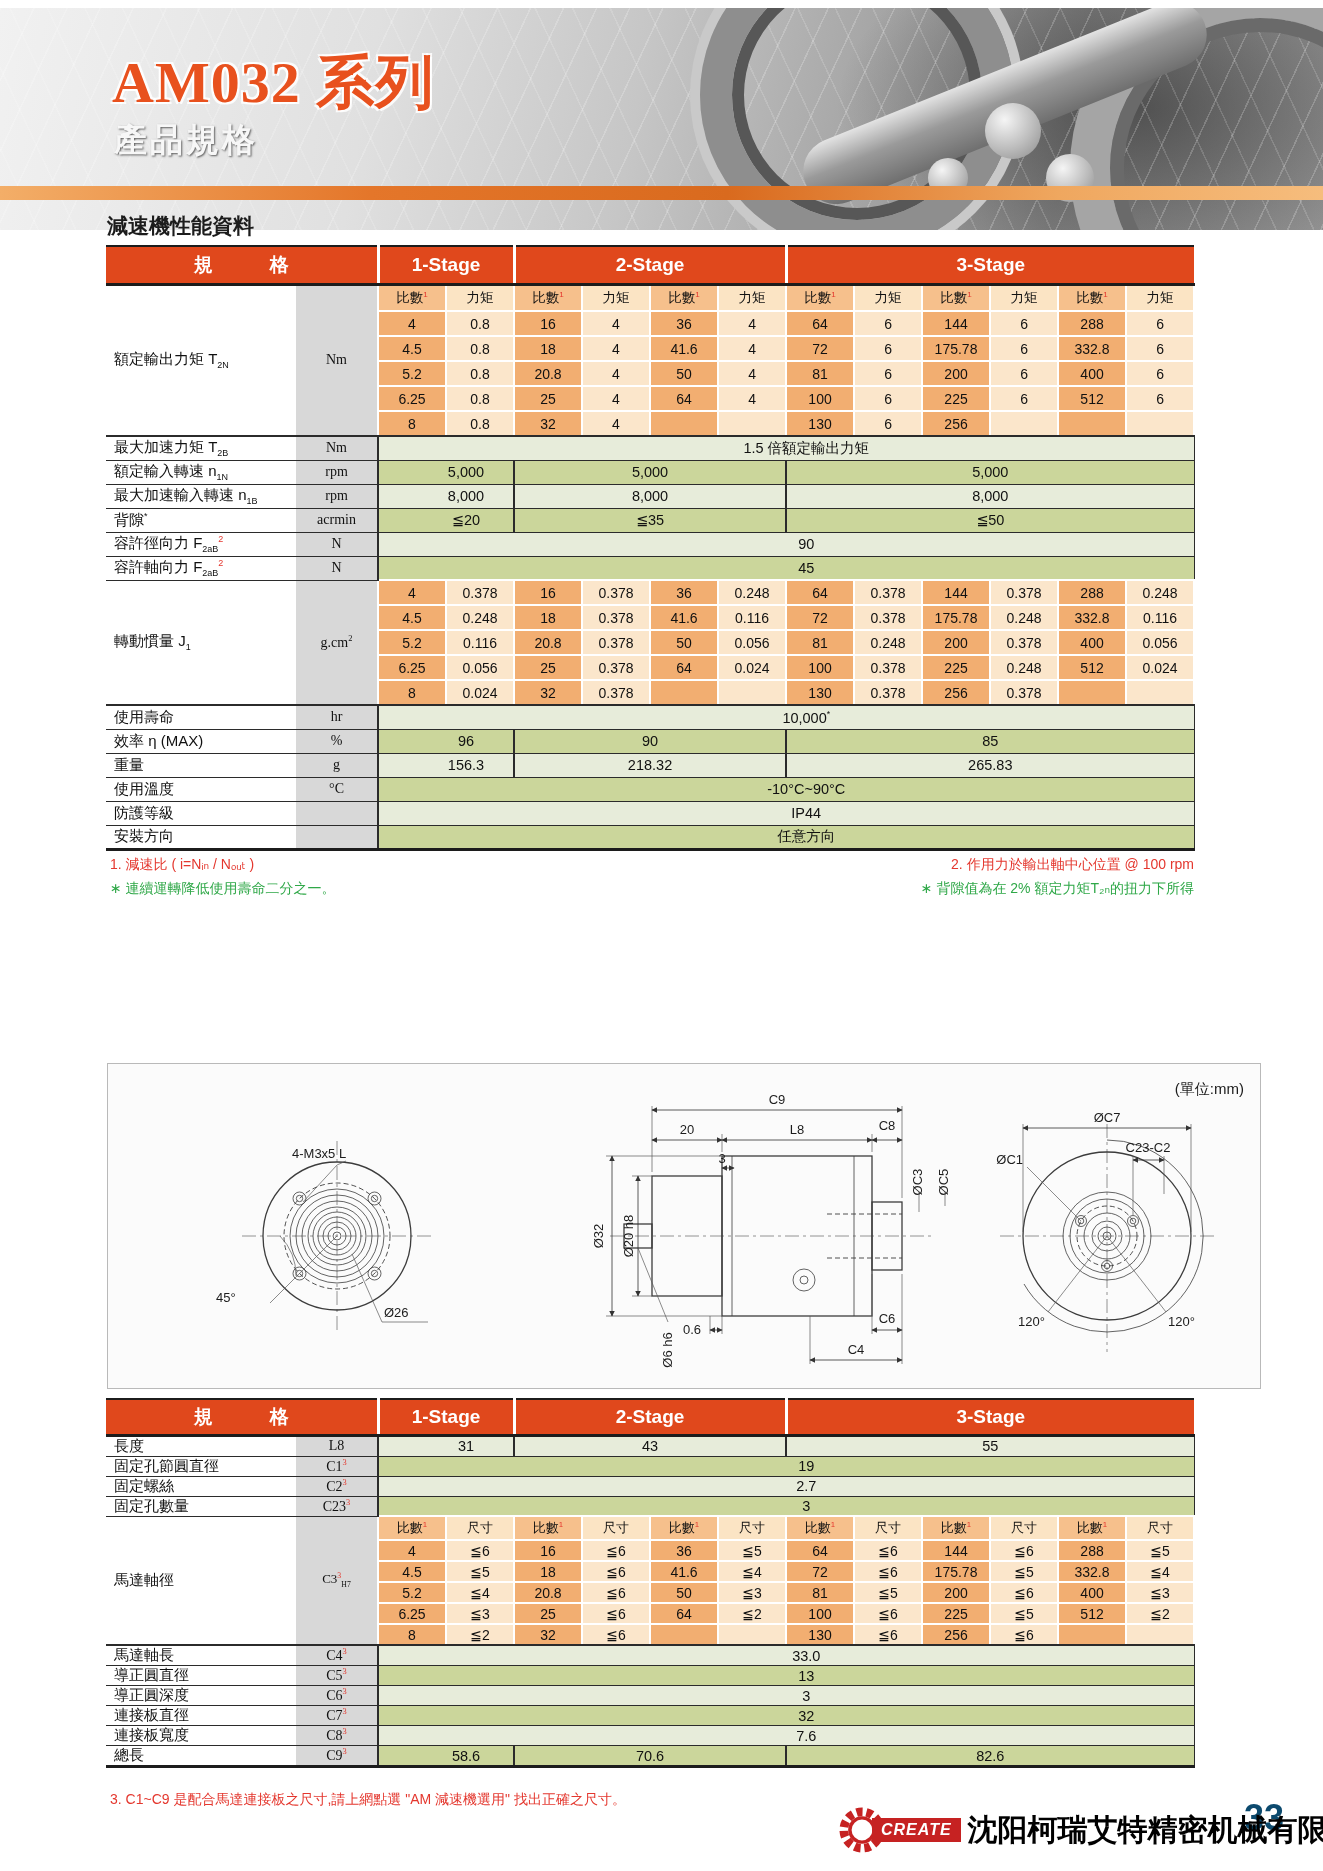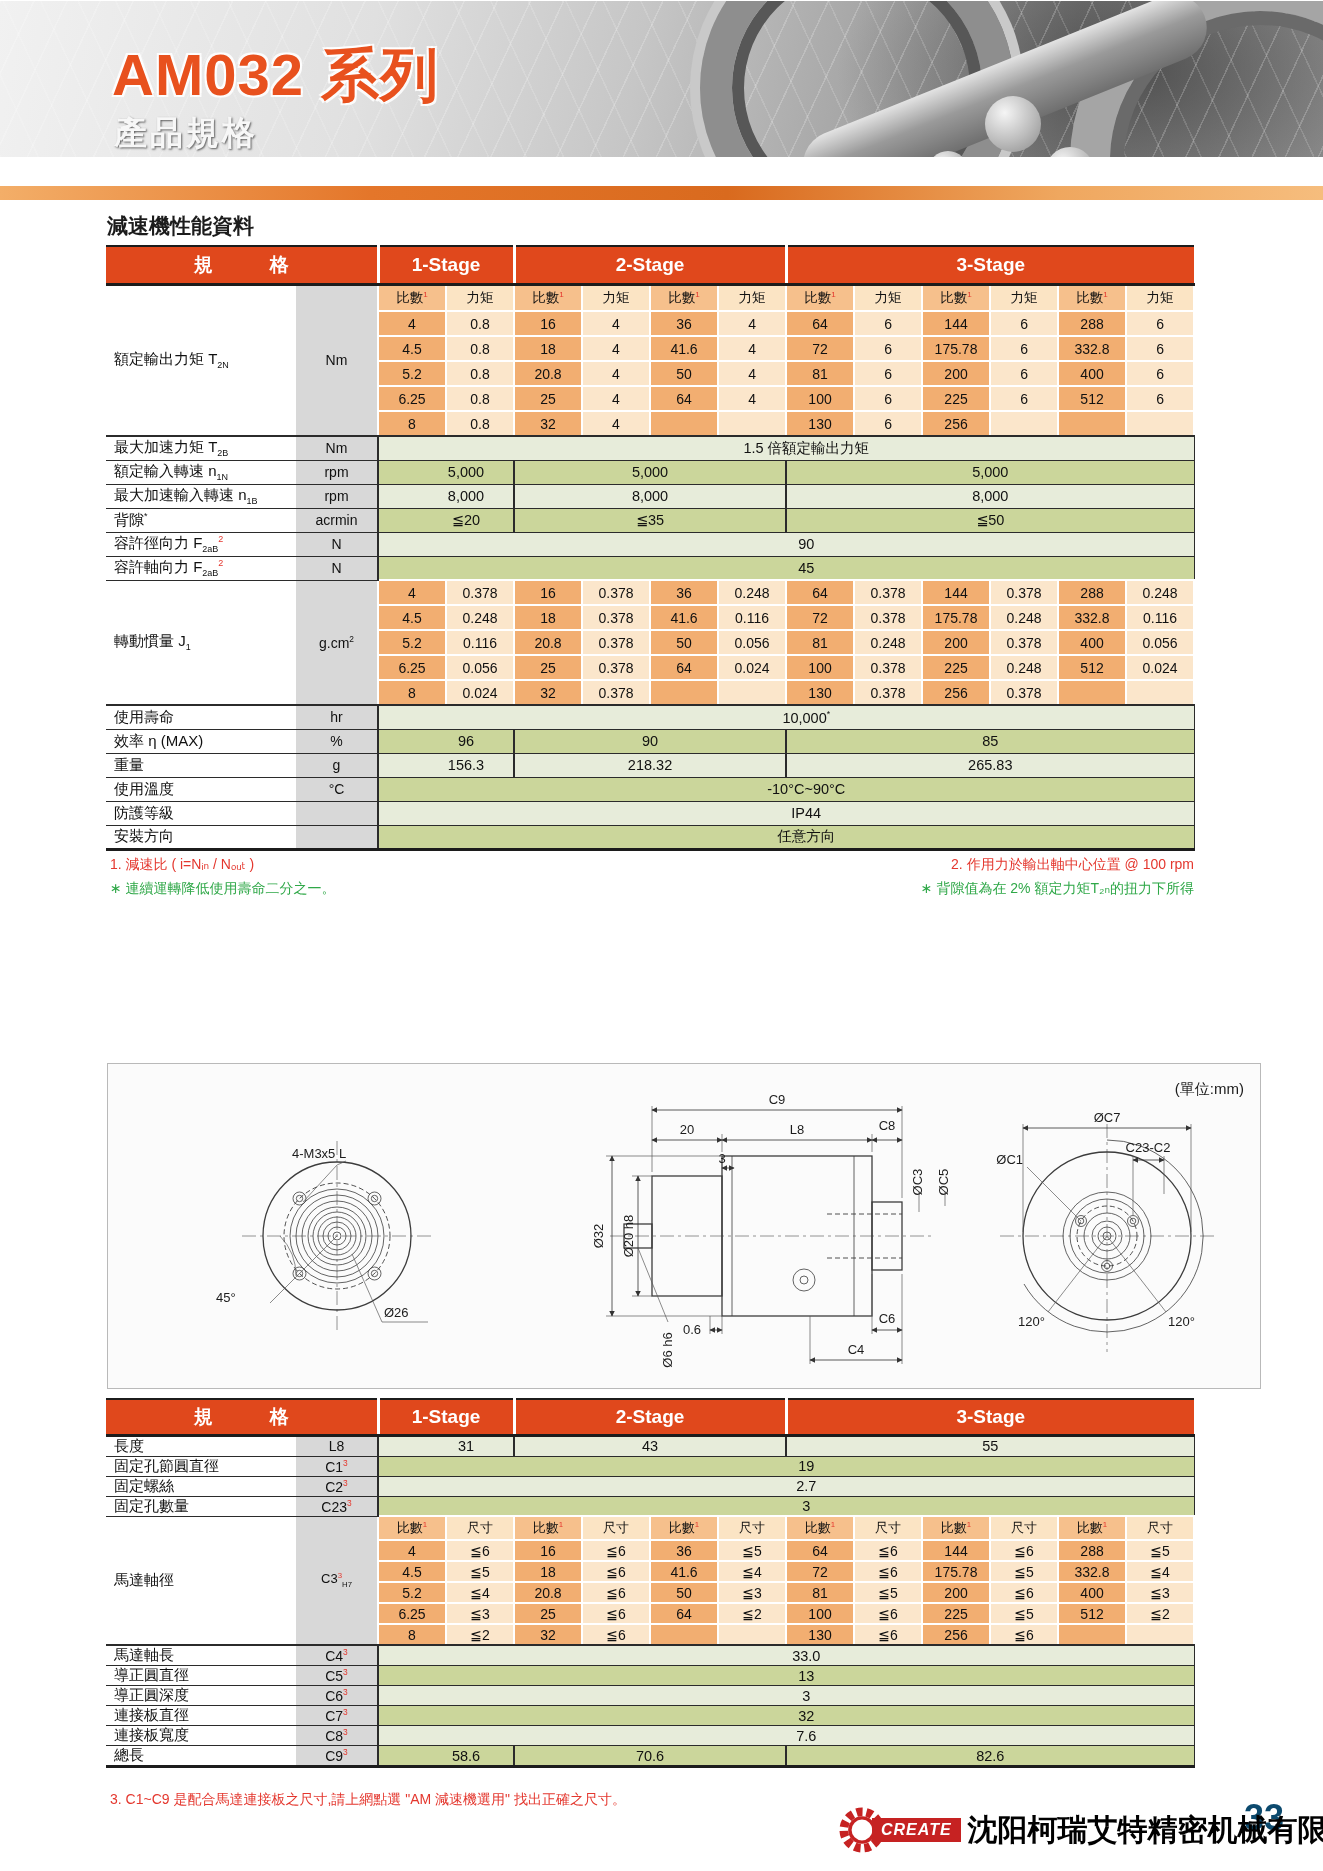--- a/index.html
+++ b/index.html
@@ -1,25 +1,25 @@
 <!DOCTYPE html>
 <html><head>
 <meta charset="utf-8">
 <style>
   html,body{margin:0;padding:0;background:#fff;}
   .page{position:relative;width:1323px;height:1871px;background:#fff;overflow:hidden;
         font-family:"Liberation Sans","DejaVu Sans",sans-serif;color:#111;}
 
   
-  .hero{position:absolute;left:0;top:1px;width:1323px;height:156px;overflow:hidden;
+  .hero{position:absolute;left:0;top:8px;width:1323px;height:222px;overflow:hidden;
     background:
       repeating-linear-gradient(115deg, rgba(255,255,255,.20) 0 1.5px, rgba(255,255,255,0) 1.5px 30px),
       repeating-linear-gradient(65deg, rgba(255,255,255,.15) 0 1.5px, rgba(255,255,255,0) 1.5px 34px),
       radial-gradient(430px 260px at 86% 45%, rgba(35,35,35,.55), rgba(35,35,35,0) 70%),
-      linear-gradient(100deg,#f1f1f1 0%,#e0e0e0 28%,#c6c6c6 48%,#a3a3a3 66%,#858585 80%,#979797 100%);}
+      linear-gradient(100deg,#f1f1f1 0%,#e0e0e0 28%,#c6c6c6 48%,#a3a3a3 66%,#858585 80%,#979797 100%); font-family: Liberation Serif, serif;}
   .ring{position:absolute;border-radius:50%;}
   .ring.r1{left:700px;top:-70px;width:250px;height:250px;border:32px solid #8e8e8e;
            box-shadow:inset 0 0 0 12px #575757, 0 0 0 10px #c9c9c9;}
   .ring.r2{left:1070px;top:-30px;width:300px;height:300px;border:40px solid #a5a5a5;
            box-shadow:inset 0 0 0 14px #6a6a6a;}
   .shaft{position:absolute;left:790px;top:62px;width:430px;height:66px;border-radius:33px;
          background:linear-gradient(#e3e3e3,#9a9a9a 45%,#6f6f6f);transform:rotate(-22deg);}
   .ball{position:absolute;border-radius:50%;
         background:radial-gradient(circle at 35% 30%,#f5f5f5,#bcbcbc 55%,#8a8a8a);}
   .ball.b1{left:985px;top:95px;width:56px;height:56px;}
@@ -41,21 +41,21 @@
     border-top:2px solid #1c1c1c;border-bottom:3px solid #1c1c1c;}
   .t1{top:245px;}
   .t2{top:1398px;}
   col.w-lbl{width:190px;} col.w-unit{width:82px;} col.w-d{width:68px;}
   th,td{padding:0;}
   thead th{background:#E0481C;color:#fff;font-weight:bold;font-size:19px;border-bottom:3px solid #1c1c1c;text-align:center;}
   thead th.stage{border-left:3px solid #fff;}
   .t1 thead tr{height:38px;} .t2 thead tr{height:36px;}
   .lbl{background:#fff;text-align:left;padding-left:8px;font-size:15px;font-weight:normal;color:#111;
        border-bottom:1px solid #2b2b2b;}
-  .unit{background:#D8D8D8;text-align:center;font-size:14px;border-bottom:1px solid #2b2b2b;}
+  .unit{background:#D8D8D8;text-align:center;font-size:14px;border-bottom:1px solid #2b2b2b;font-family:Liberation Serif, serif;}
   td{text-align:center;color:#111;}
   .h-ratio{background:#F6C08C;font-size:13.5px;border:2px solid #fff;}
   .h-val{background:#FBE4C4;font-size:13.5px;border:2px solid #fff;}
   .c-ratio{background:#F2AE71;font-size:14px;border:2px solid #fff;}
   .c-val{background:#FBE6CB;font-size:14px;border:2px solid #fff;}
   .g-light{background:#E7ECDA;font-size:14.5px;border-bottom:1px solid #2b2b2b;}
   .g-dark{background:#CBD69B;font-size:14.5px;border-bottom:1px solid #2b2b2b;}
   .sb{border-right:2px solid #2b2b2b;} .first{border-left:2px solid #2b2b2b;padding-left:40px;}
   .lastc{border-right:1px solid #2b2b2b;}
   .be{border-bottom:2px solid #2b2b2b !important;}

